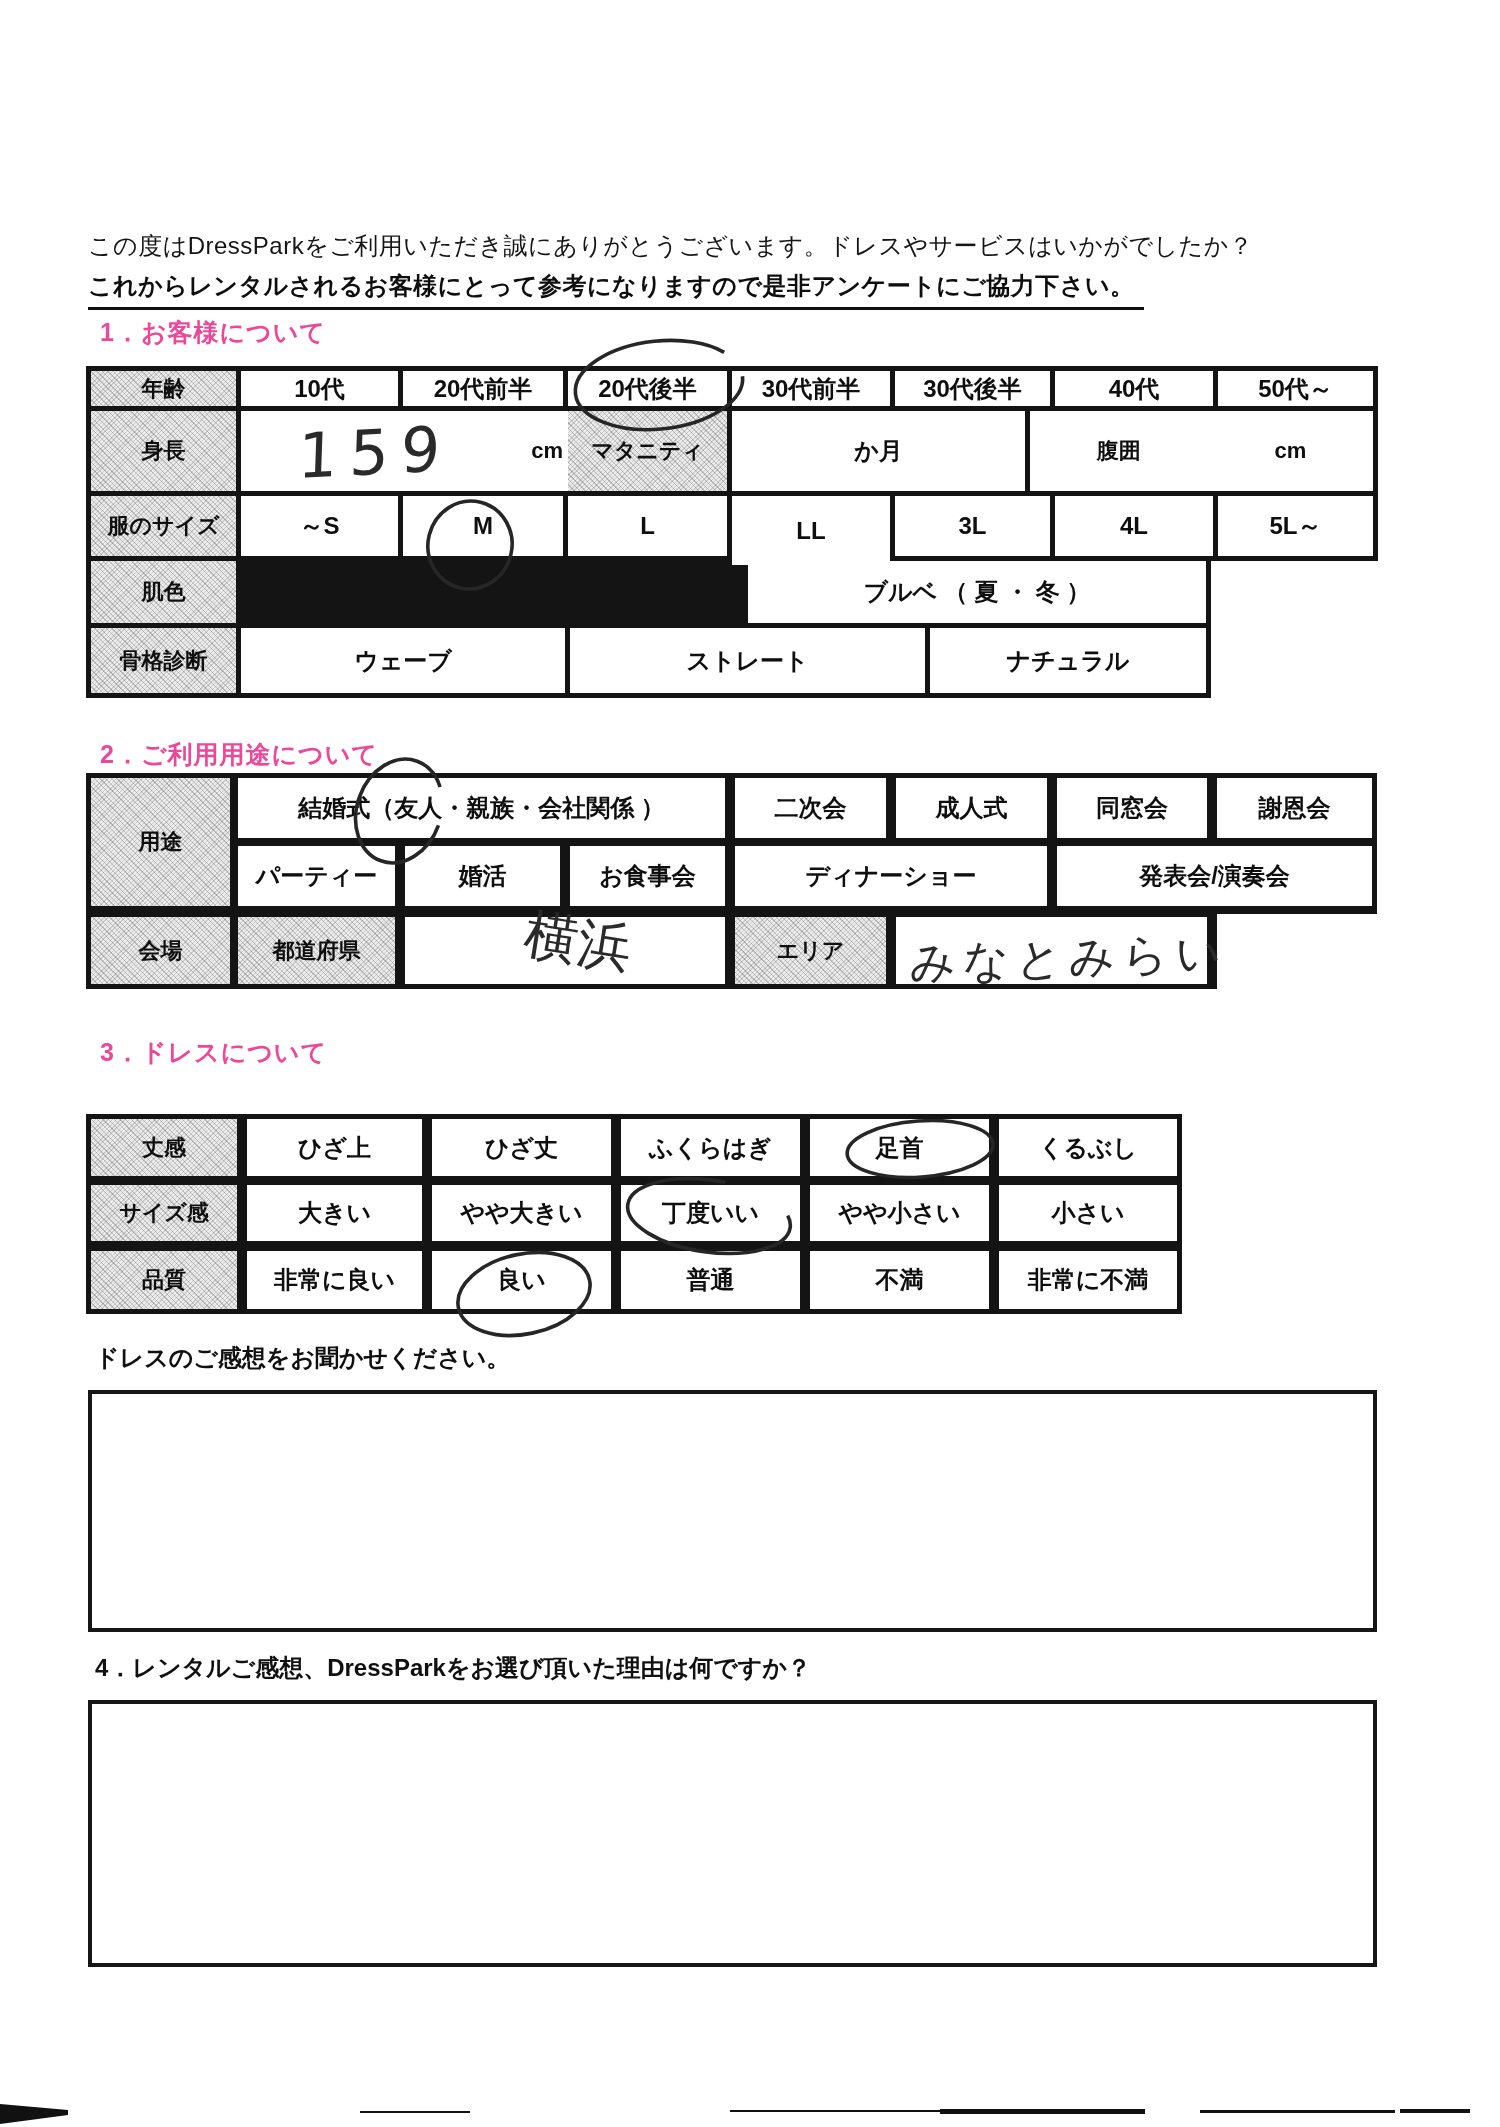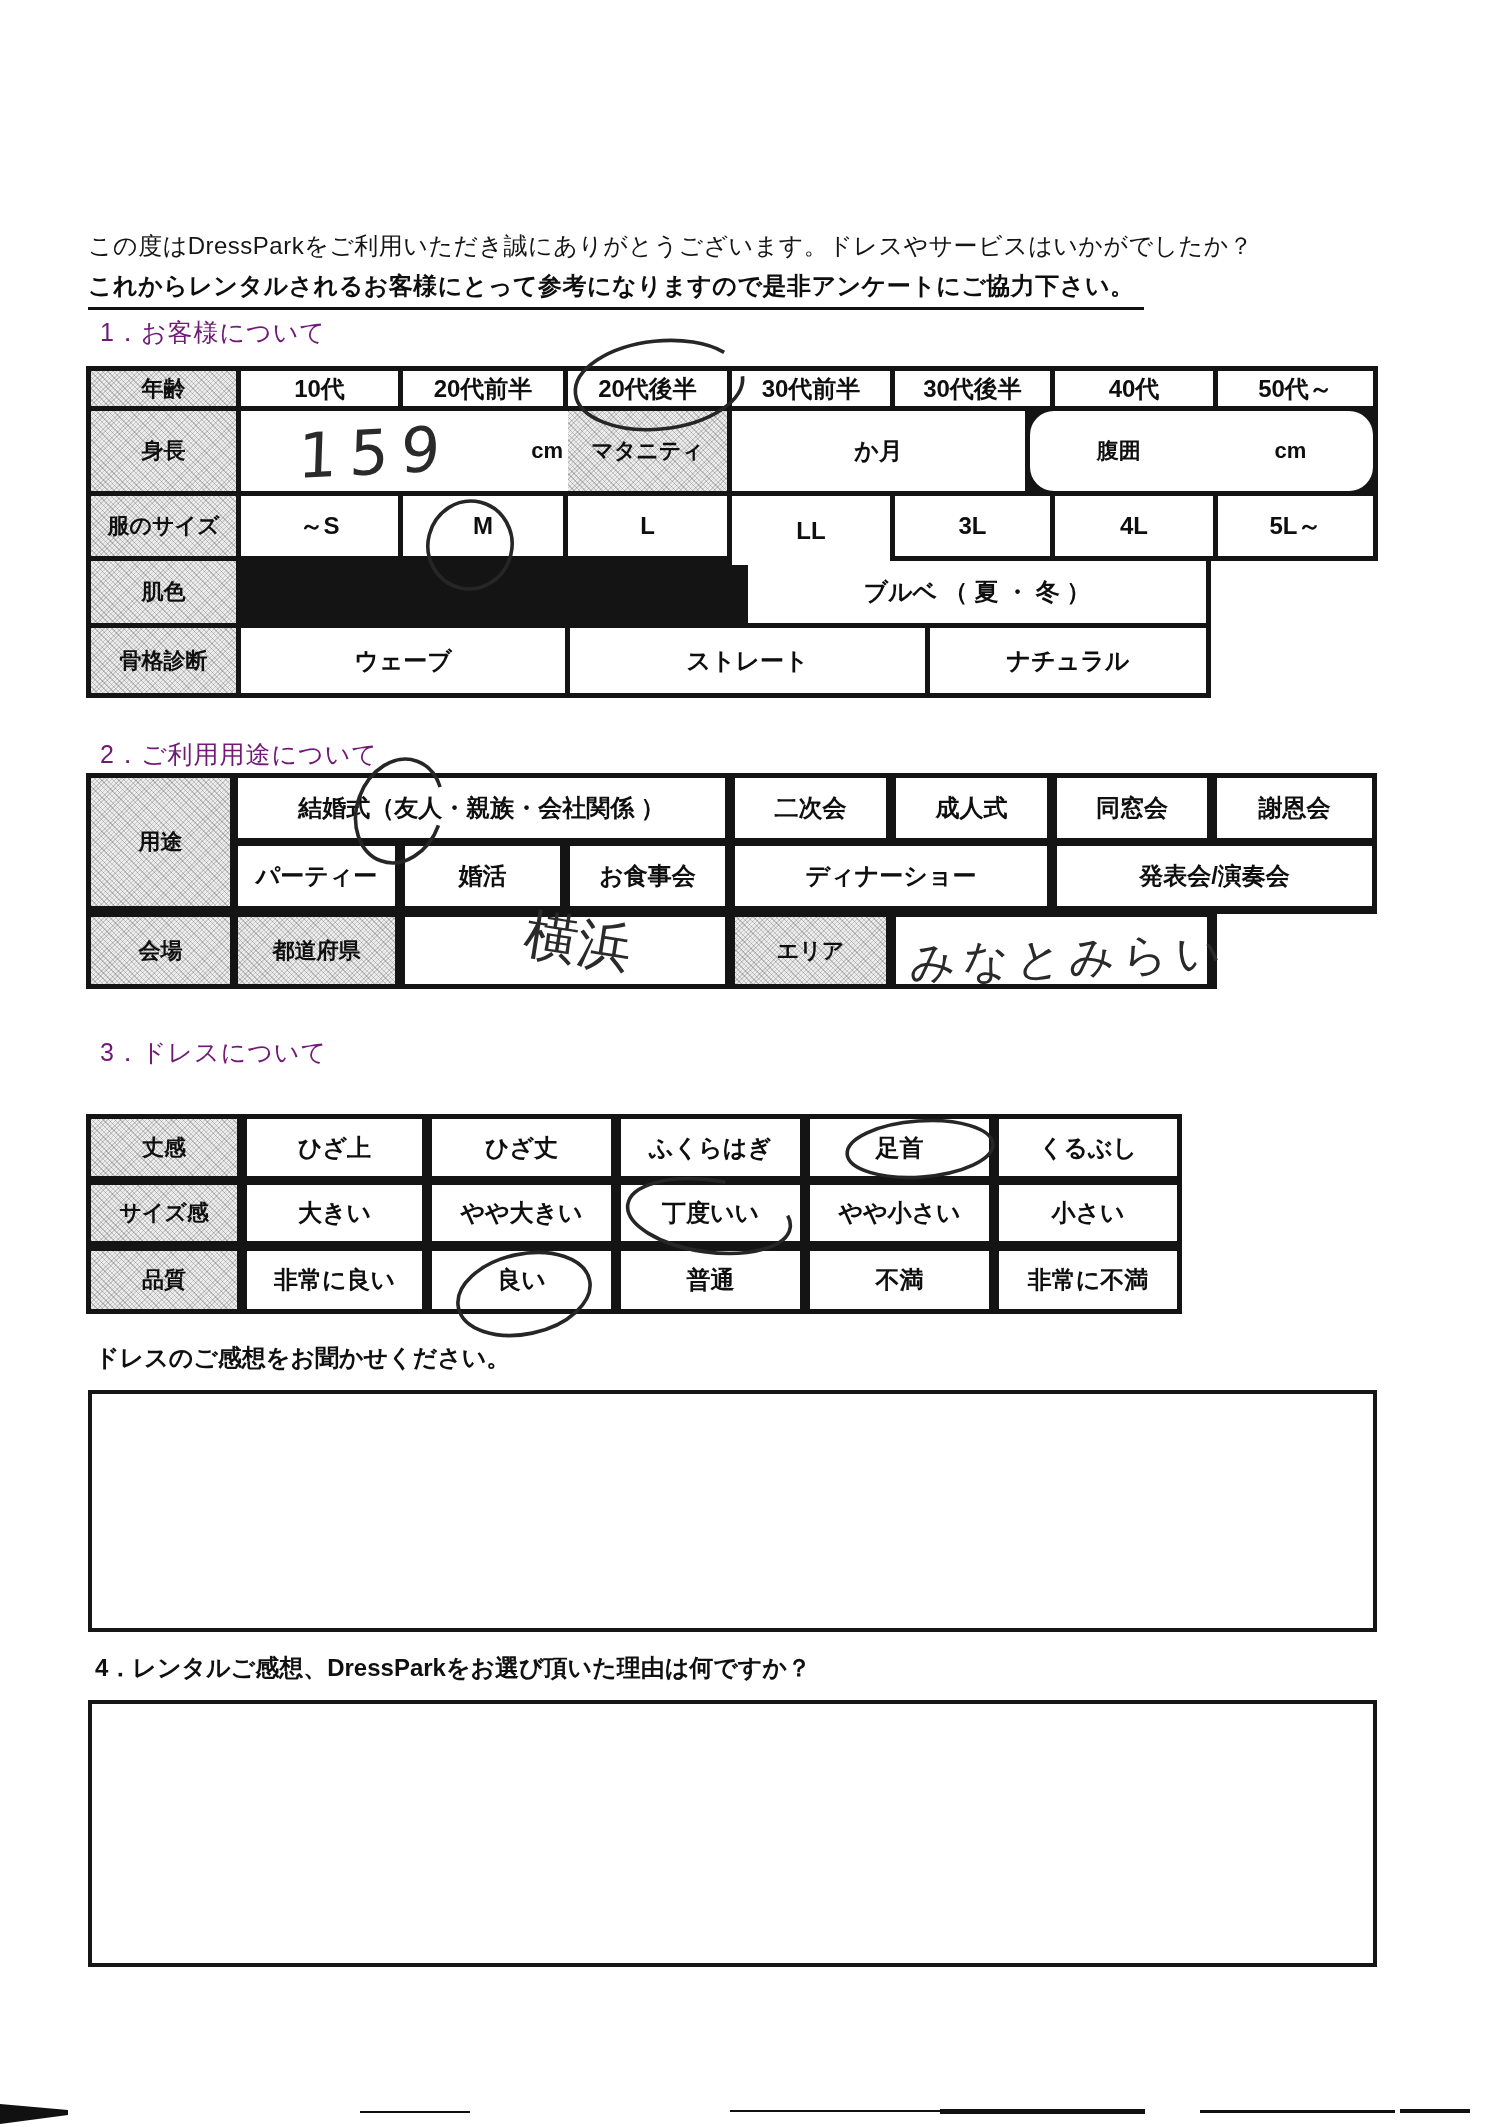--- a/index.html
+++ b/index.html
@@ -10,34 +10,34 @@
   .logo-wrap{position:absolute;left:598px;top:118px;width:320px;height:110px;}
   .logo-icon{position:absolute;left:0;top:0;width:62px;height:110px;}
   .logo-text{position:absolute;left:66px;top:28px;font-family:"Liberation Serif",serif;
              font-weight:700;font-size:46px;letter-spacing:1px;color:#181818;}
 
   
   .intro1{position:absolute;left:88px;top:230px;font-size:24px;letter-spacing:.5px;color:#151515;}
   .intro2{position:absolute;left:88px;top:270px;font-size:24px;font-weight:700;letter-spacing:.5px;
           color:#0e0e0e;border-bottom:3px solid #111;padding:0 10px 5px 0;}
 
-  .sec-title{position:absolute;font-size:25px;font-weight:400;color:#701a75;letter-spacing:1px;}
+  .sec-title{position:absolute;font-size:25px;font-weight:700;color:#ec4899;letter-spacing:1px;}
 
   
   .tbl{position:absolute;}
   .panel{position:absolute;background:#141414;}
   .cell{position:absolute;background:#ffffff;display:flex;align-items:center;justify-content:center;
         font-size:24px;font-weight:700;color:#0f0f0f;white-space:nowrap;}
   .hcell{background-color:#ececec;
      background-image:
        repeating-linear-gradient(45deg, rgba(30,30,30,.22) 0 1px, transparent 1px 4px),
        repeating-linear-gradient(135deg, rgba(30,30,30,.16) 0 1px, transparent 1px 3px);}
   .small{font-size:22px;}
   .unit-right{justify-content:flex-end;padding-right:14px;}
-  .spread{justify-content:space-around;border-radius:24px;}
+  .spread{justify-content:space-around;}
 
   
   .bigbox{position:absolute;background:#fff;border:4px solid #161616;}
   .box-label{position:absolute;font-size:24px;font-weight:700;color:#101010;}
 
   .footer-text{position:absolute;right:38px;top:1978px;font-size:25px;color:#151515;letter-spacing:1px;}
 
   
   .hand{position:absolute;color:#2a2a2a;font-family:"DejaVu Sans",sans-serif;font-weight:400;}
   .hand-159{left:298px;top:416px;font-size:62px;letter-spacing:12px;transform:rotate(-3deg) skewX(-5deg);}

